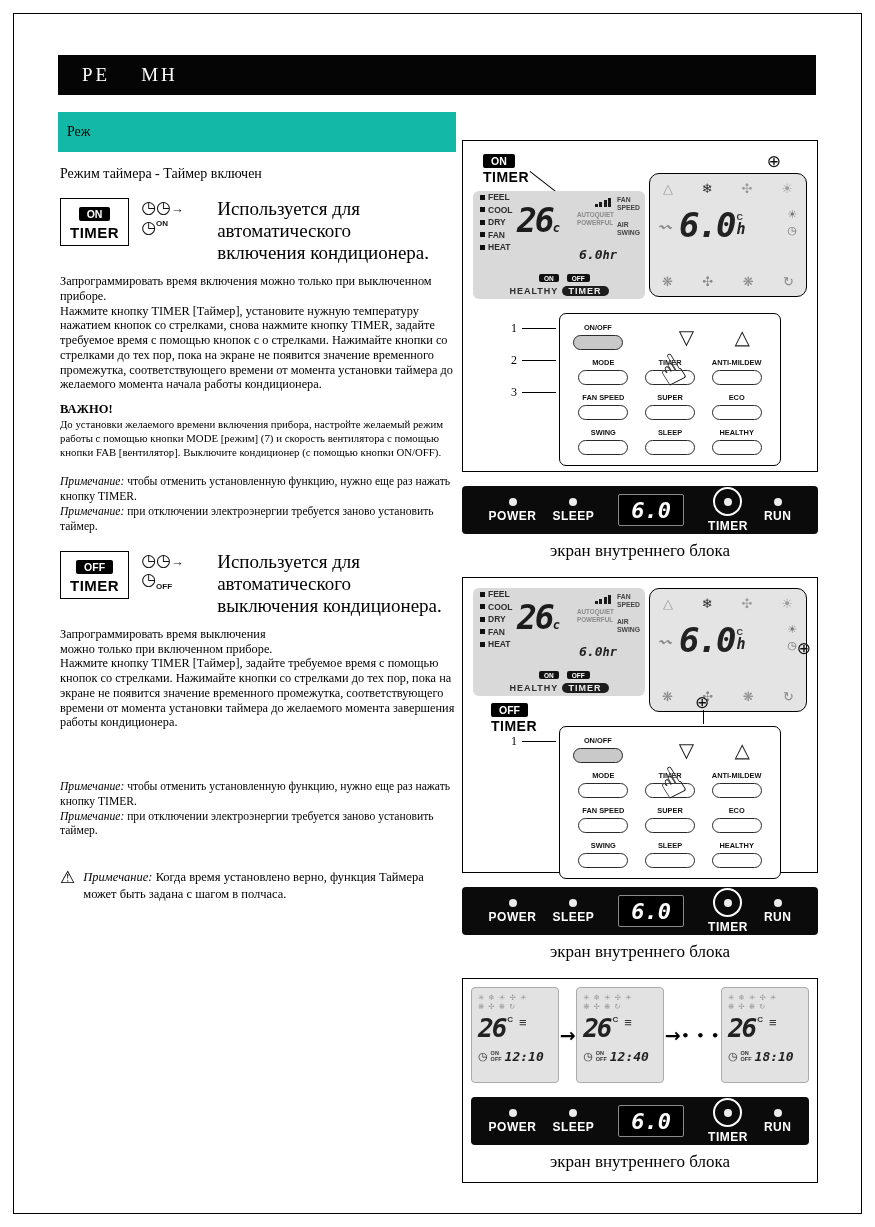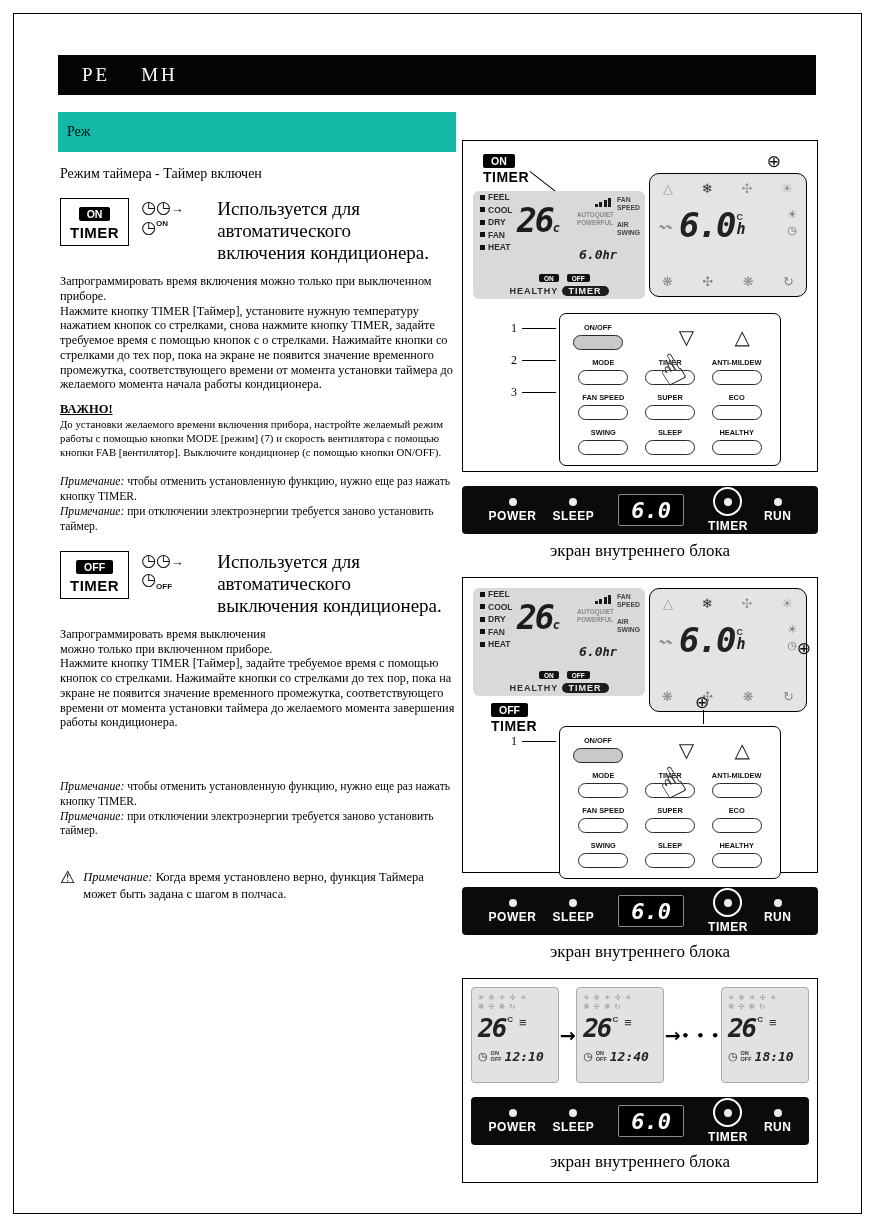--- a/index.html
+++ b/index.html
@@ -18,21 +18,21 @@
   .timer-btn-box { border:1.5px solid #000; padding:5px 9px 4px; text-align:center; flex:0 0 auto; }
   .badge { background:#000; color:#fff; font-family:"Liberation Sans", sans-serif; font-size:10.5px; font-weight:bold;
     padding:1px 8px; display:inline-block; border-radius:2px; }
   .tlabel { font-family:"Liberation Sans", sans-serif; font-weight:bold; font-size:15px; margin-top:2px; letter-spacing:0.5px; }
   .clock-cluster { flex:0 0 64px; font-size:17px; line-height:1.15; color:#111; }
   .clock-cluster sup, .clock-cluster sub { font-size:8px; font-weight:bold; font-family:"Liberation Sans", sans-serif; }
   .ck-arrow { font-size:13px; }
   .intro-desc { font-size:19px; }
   .pre { white-space:pre-line; }
   .body-text { font-size:12.3px; line-height:1.2; margin:10px 0 0 2px; }
-  .important-title { font-weight:bold; font-size:12.5px; margin:10px 0 1px 2px;text-decoration:underline; }
+  .important-title { font-weight:bold; font-size:12.5px; margin:10px 0 1px 2px; }
   .important-body { font-size:10.8px; line-height:1.28; margin-left:2px; }
   .note { font-size:11.6px; line-height:1.28; margin-left:2px; }
   .notes-1 { margin-top:16px; }
   .notes-2 { margin-top:50px; }
   .ital { font-style:italic; }
   .bar2 { margin-top:20px; }
   .warning-row { display:flex; gap:8px; margin:30px 0 0 2px; }
   .warn-icon { font-size:17px; line-height:1.1; }
   .warn-text { font-size:12.5px; line-height:1.3; }
 

